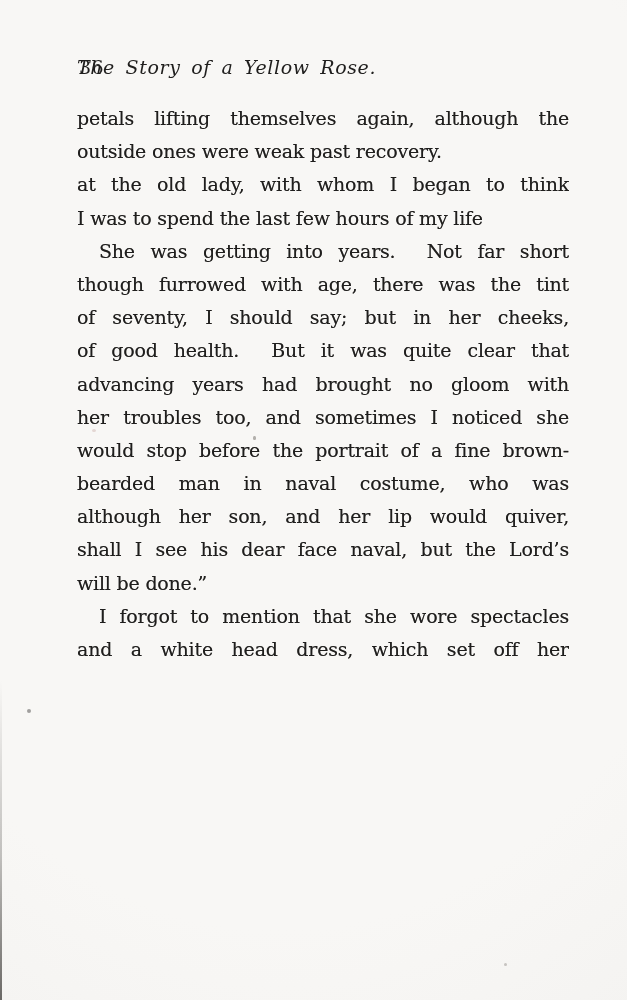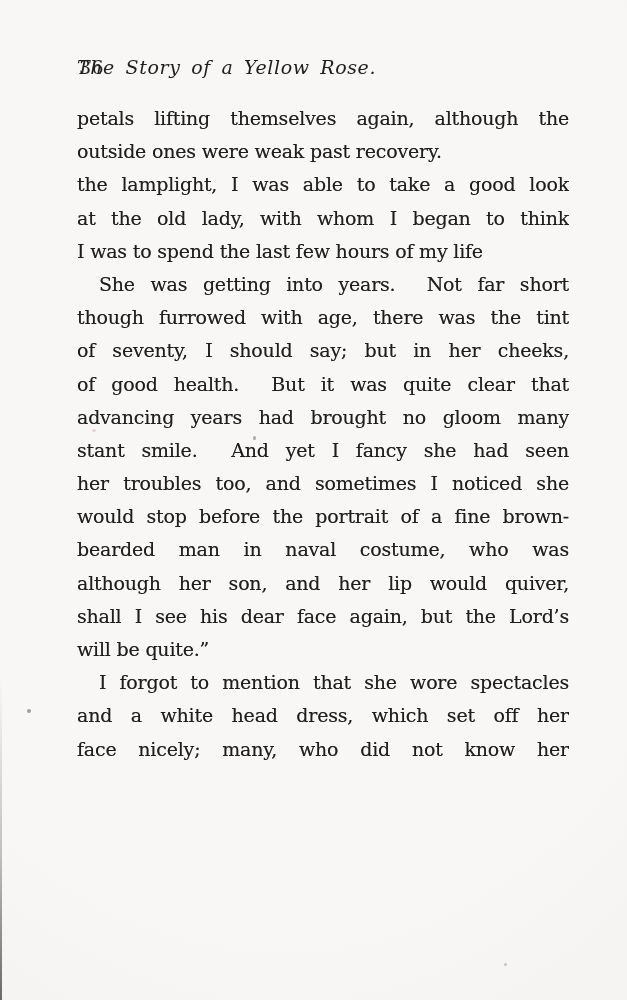--- a/index.html
+++ b/index.html
@@ -90,38 +90,35 @@
   <div class="page-inner">
 
     <div class="page-header">
       <span class="page-number">36</span>
       <span class="running-title">The Story of a Yellow Rose.</span>
     </div>
 
     <div class="page-body">
         <div class="line j">petals lifting themselves again, although the</div>
         <div class="line">outside ones were weak past recovery.</div>
-        <div class="line j">the lamplight, I was able to take a good look</div>
         <div class="line j">at the old lady, with whom I began to think</div>
         <div class="line">I was to spend the last few hours of my life</div>
         <div class="line j ind">She was getting into years.&nbsp; Not far short</div>
         <div class="line j">though furrowed with age, there was the tint</div>
         <div class="line j">of seventy, I should say; but in her cheeks,</div>
         <div class="line j">of good health.&nbsp; But it was quite clear that</div>
-        <div class="line j">advancing years had brought no gloom many</div>
-        <div class="line j">stant smile.&nbsp; And yet I fancy she had seen</div>
+        <div class="line j">advancing years had brought no gloom with</div>
         <div class="line j">her troubles too, and sometimes I noticed she</div>
         <div class="line j">would stop before the portrait of a fine brown-</div>
         <div class="line j">bearded man in naval costume, who was</div>
         <div class="line j">although her son, and her lip would quiver,</div>
-        <div class="line j">shall I see his dear face again, but the Lord’s</div>
-        <div class="line">will be quite.”</div>
+        <div class="line j">shall I see his dear face naval, but the Lord’s</div>
+        <div class="line">will be done.”</div>
         <div class="line j ind">I forgot to mention that she wore spectacles</div>
         <div class="line j">and a white head dress, which set off her</div>
-        <div class="line j">face nicely; many, who did not know her</div>
       </div>
 
   </div>
 
   <div class="speck s1"></div>
   <div class="speck s2"></div>
   <div class="speck s3"></div>
   <div class="speck s4"></div>
 
 </div>

